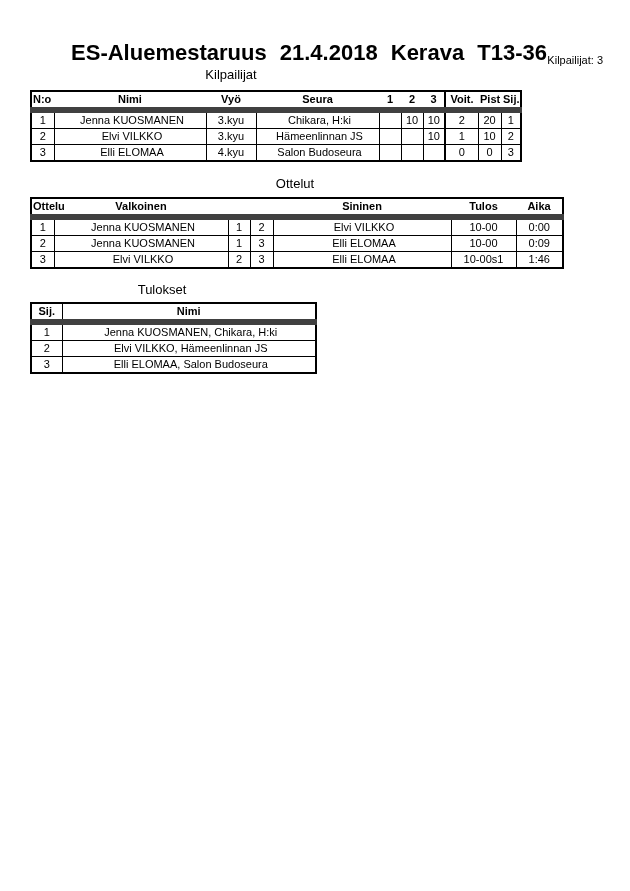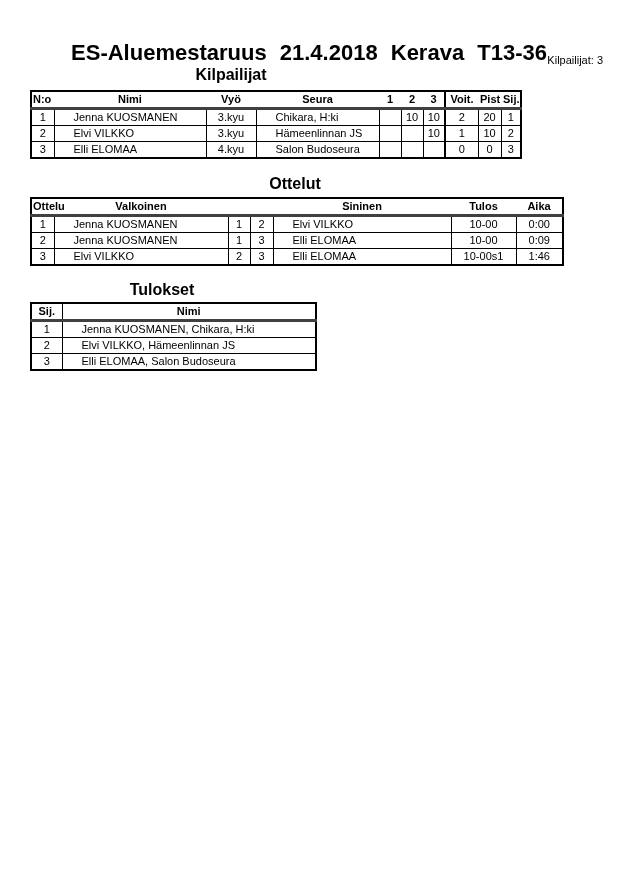--- a/index.html
+++ b/index.html
@@ -15,21 +15,21 @@
 
   .main-title {
     left: 0; top: 42px; width: 618px;
     text-align: center;
     font-size: 22px; font-weight: bold;
     word-spacing: 7px;
     line-height: 22px;
     white-space: nowrap;
   }
   .section-title {
-    font-size: 16px; font-weight: bold;
+    font-size: 13px; font-weight: normal;
     line-height: 13px;
     transform: translateX(-50%);
     white-space: nowrap;
   }
   .title-kilpailijat { left: 231px; top: 68px; }
   .title-ottelut    { left: 295px; top: 177px; }
   .title-tulokset   { left: 162px; top: 283px; }
   .count-label {
     top: 54px; right: 27px;
     font-size: 11px; line-height: 12px;
@@ -50,24 +50,24 @@
     line-height: 15px;
     padding: 0 2px;
     white-space: nowrap;
     overflow: hidden;
     text-align: center;
     vertical-align: middle;
   }
   th {
     font-weight: bold;
     border: none;
-    border-bottom: 3px solid #404040;
+    border-bottom: 6px solid #404040;
   }
   td { border: 1px solid #000; }
-  td.name { text-align: left; padding-left: 19px; }
+  td.name { text-align: center; padding-left: 6px; }
   th.hleft { text-align: left; overflow: visible; padding-left: 1px; }
   .sep  { border-left: 2px solid #000 !important; }
   th.hline { border-left: 1px solid #000; }
 
   #table-kilpailijat { left: 30px; top: 90px;  width: 490px; }
   #table-ottelut     { left: 30px; top: 197px; width: 532px; }
   #table-tulokset    { left: 30px; top: 302px; width: 285px; }
 </style>
 </head>
 <body>

